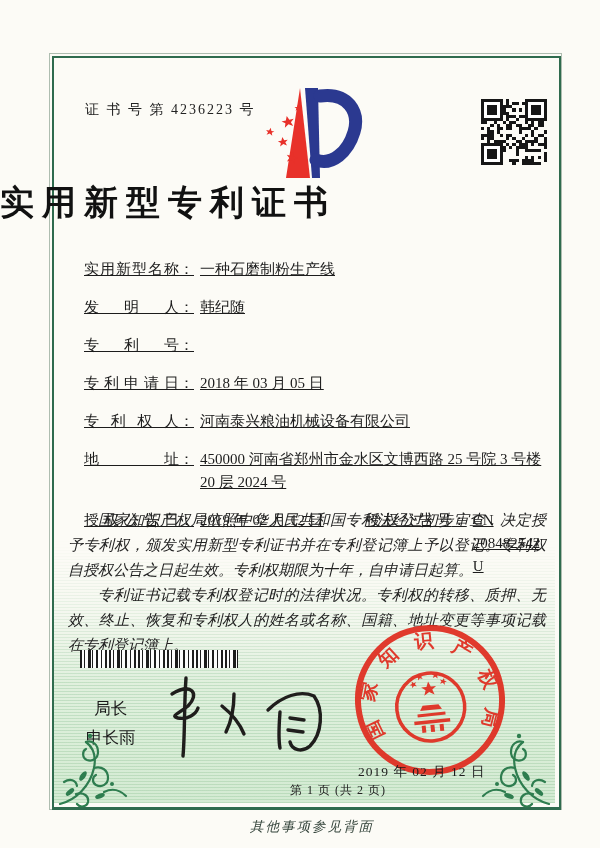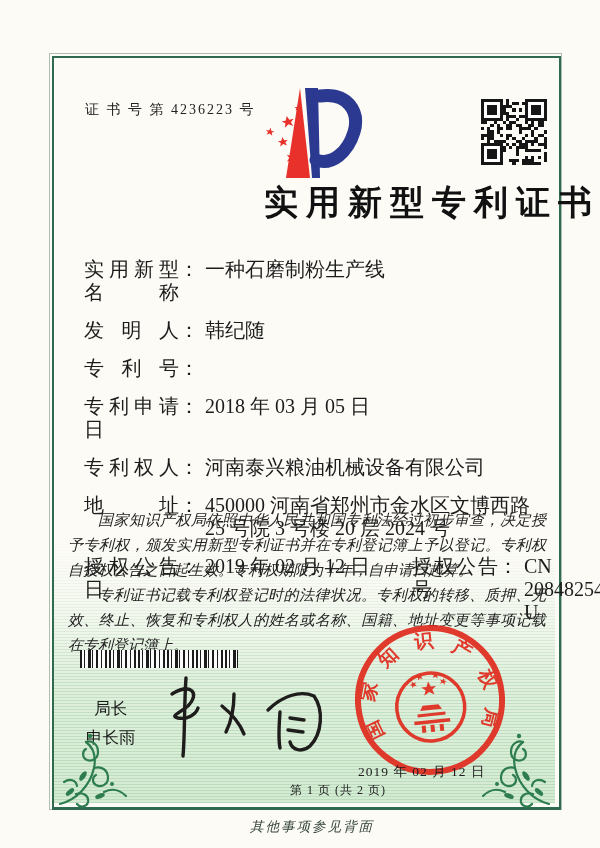--- a/index.html
+++ b/index.html
@@ -29,24 +29,24 @@
     mask-image:linear-gradient(to bottom, transparent 0%, #000 55%);
     pointer-events:none;
   }
   .cert-no{
     position:absolute;left:85px;top:101px;
     font-size:14px;letter-spacing:2px;color:#222;
   }
   .logo{position:absolute;left:258px;top:86px;width:106px;height:96px;}
   .qr{position:absolute;left:481px;top:99px;width:66px;height:66px;}
   .title{
-    position:absolute;left:0;top:180px;width:600px;text-align:right;
+    position:absolute;left:0;top:180px;width:600px;text-align:left;
     font-size:34px;font-weight:bold;letter-spacing:8px;color:#111;
   }
-  .fields{position:absolute;left:84px;top:258px;width:462px;font-size:20px;}
+  .fields{position:absolute;left:84px;top:258px;width:462px;font-size:15px;text-decoration:underline;}
   .field-row{display:flex;margin-bottom:15px;line-height:23px;}
   .flabel{
     display:inline-block;width:95px;flex:0 0 95px;
     text-align:justify;text-align-last:justify;
   }
   .colon{flex:0 0 auto;}
   .fvalue{margin-left:6px;flex:1 1 auto;}
   .pair2{display:flex;margin-left:42px;}
   .pair2 .flabel{width:86px;flex:0 0 86px;}
   .paragraphs{

